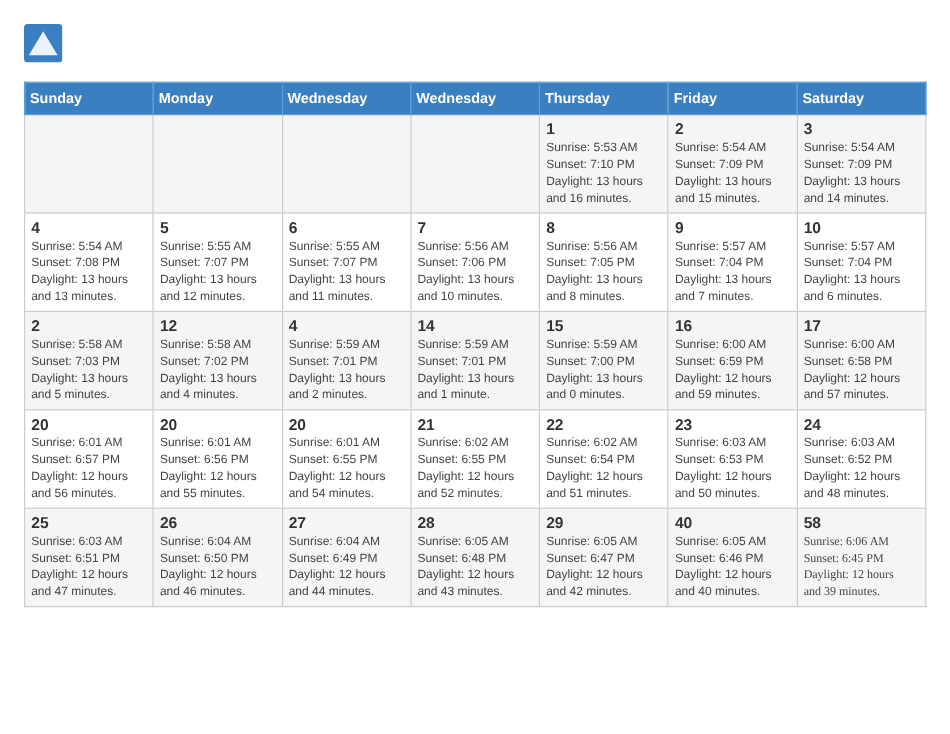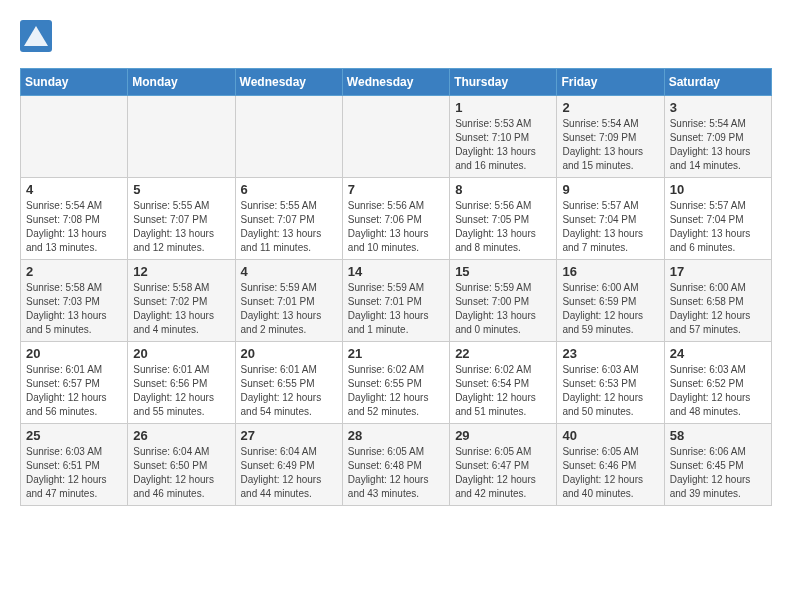--- a/index.html
+++ b/index.html
@@ -352,20 +352,20 @@
         </td>
         <td>
           <span class="day-number">40</span>
           <div class="day-info" style="white-space: pre-line;">Sunrise: 6:05 AM
 Sunset: 6:46 PM
 Daylight: 12 hours
 and 40 minutes.</div>
         </td>
         <td>
           <span class="day-number">58</span>
-          <div class="day-info" style="white-space: pre-line;">Sunrise: 6:06 AM
+          <div class="day-info" style="white-space: pre-line; font-family: Liberation Serif, serif;">Sunrise: 6:06 AM
 Sunset: 6:45 PM
 Daylight: 12 hours
 and 39 minutes.</div>
         </td>
       </tr>
     </tbody>
 </table>
 
 </body></html>

